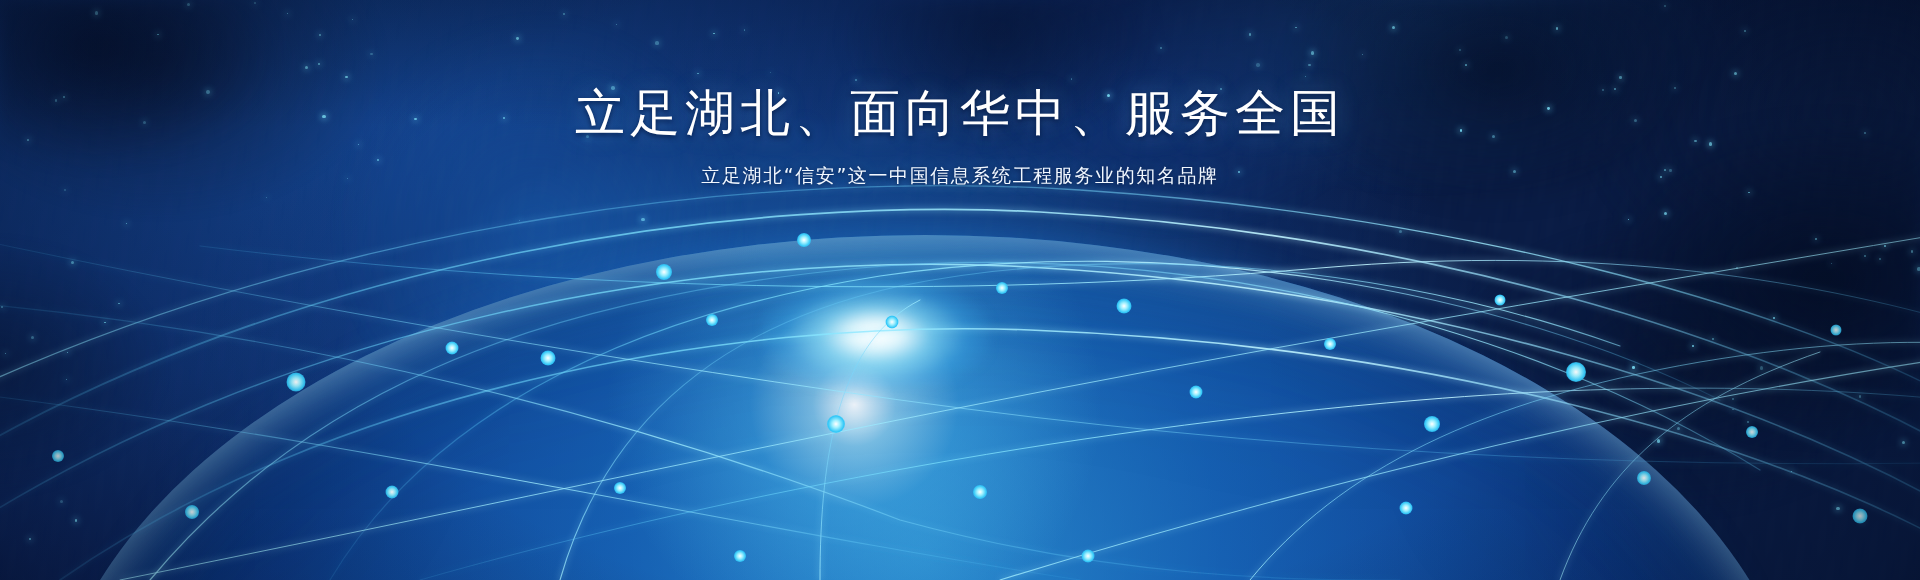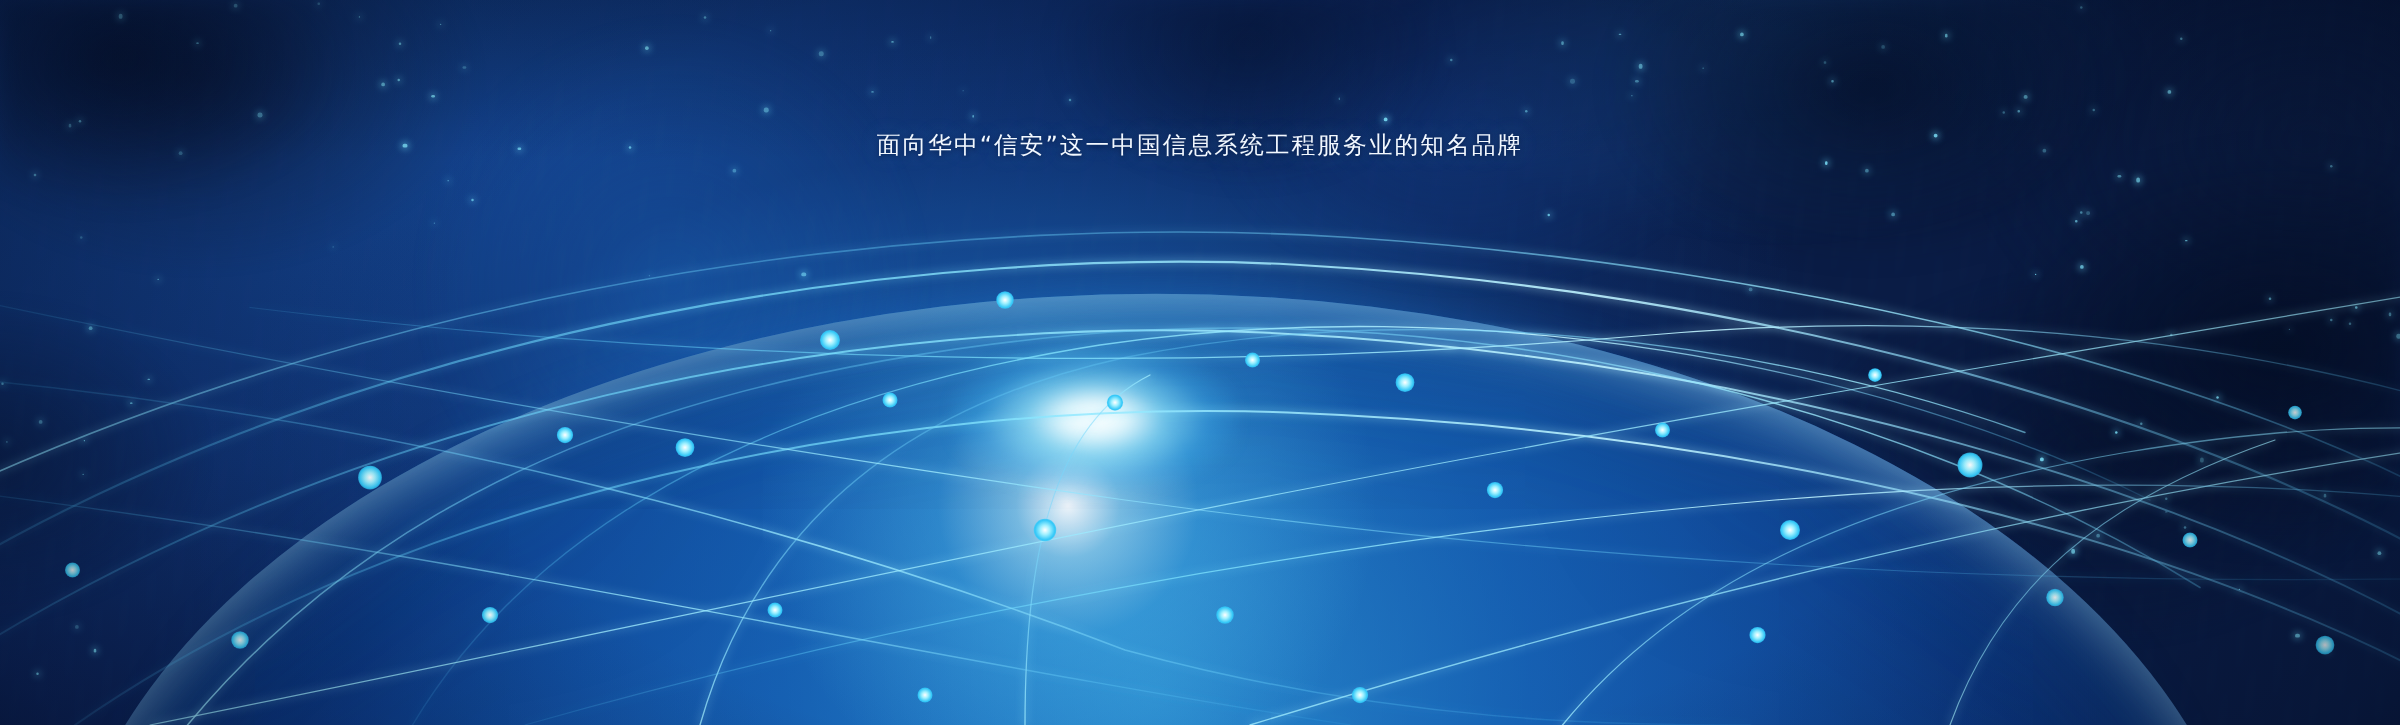--- a/index.html
+++ b/index.html
@@ -408,16 +408,17 @@
     <i class="node" style="left:620px;  top:488px;  width:12px; height:12px;"></i>
     <i class="node" style="left:980px;  top:492px;  width:14px; height:14px;"></i>
     <i class="node" style="left:1088px; top:556px;  width:13px; height:13px;"></i>
     <i class="node" style="left:740px;  top:556px;  width:12px; height:12px;"></i>
     <i class="node" style="left:1500px; top:300px;  width:11px; height:11px;"></i>
   </div>
 
   <div class="vignette"></div>
 
   <div class="text-block">
-    <p class="subhead">面向华中“信安”这一中国信息系统工程服务业的知名品牌</p>
+    <h1 class="headline">立足湖北、面向华中、服务全国</h1>
+    <p class="subhead">立足湖北“信安”这一中国信息系统工程服务业的知名品牌</p>
   </div>
 
 </div>
 
 </body></html>

